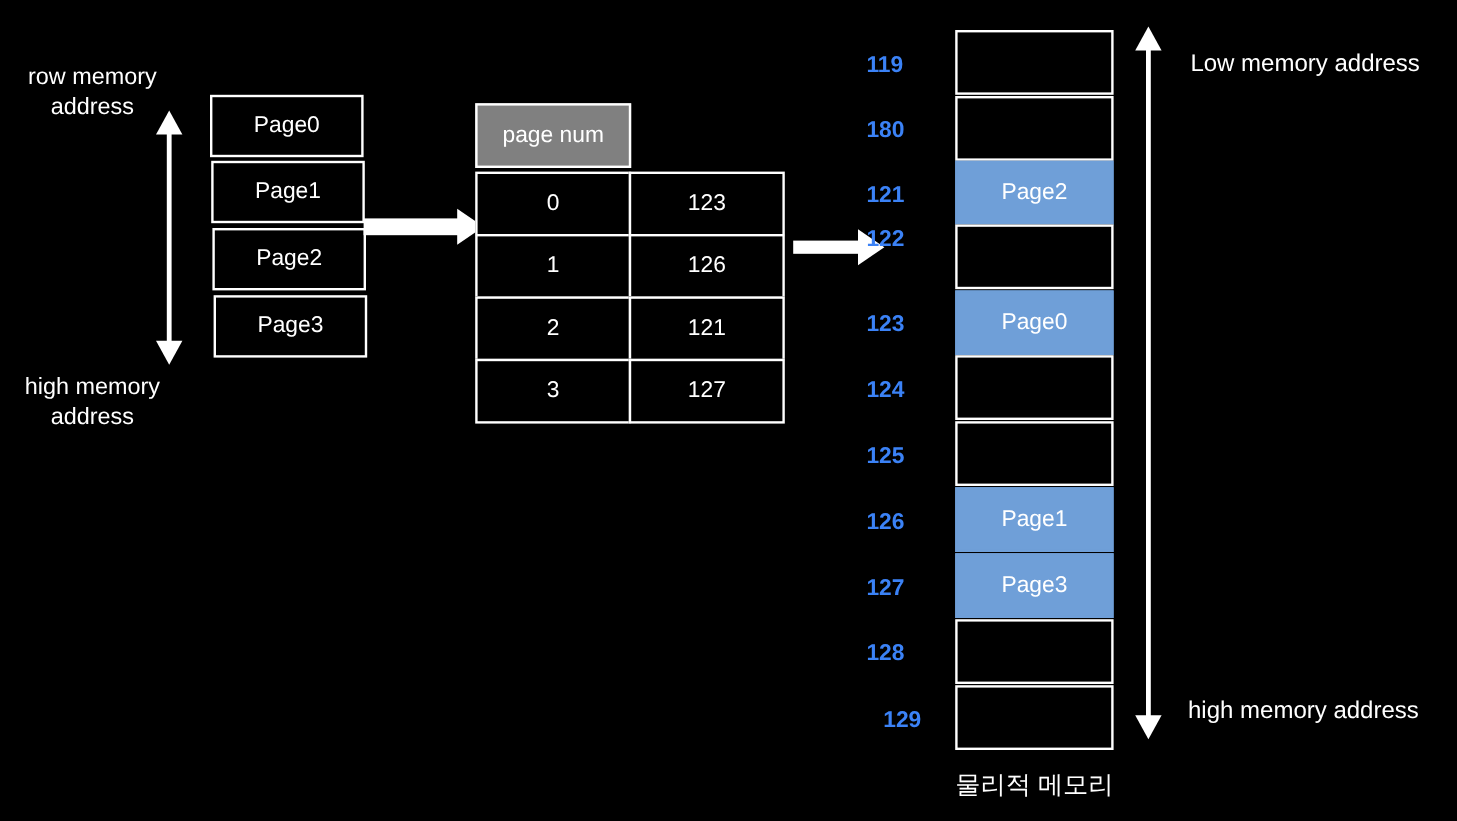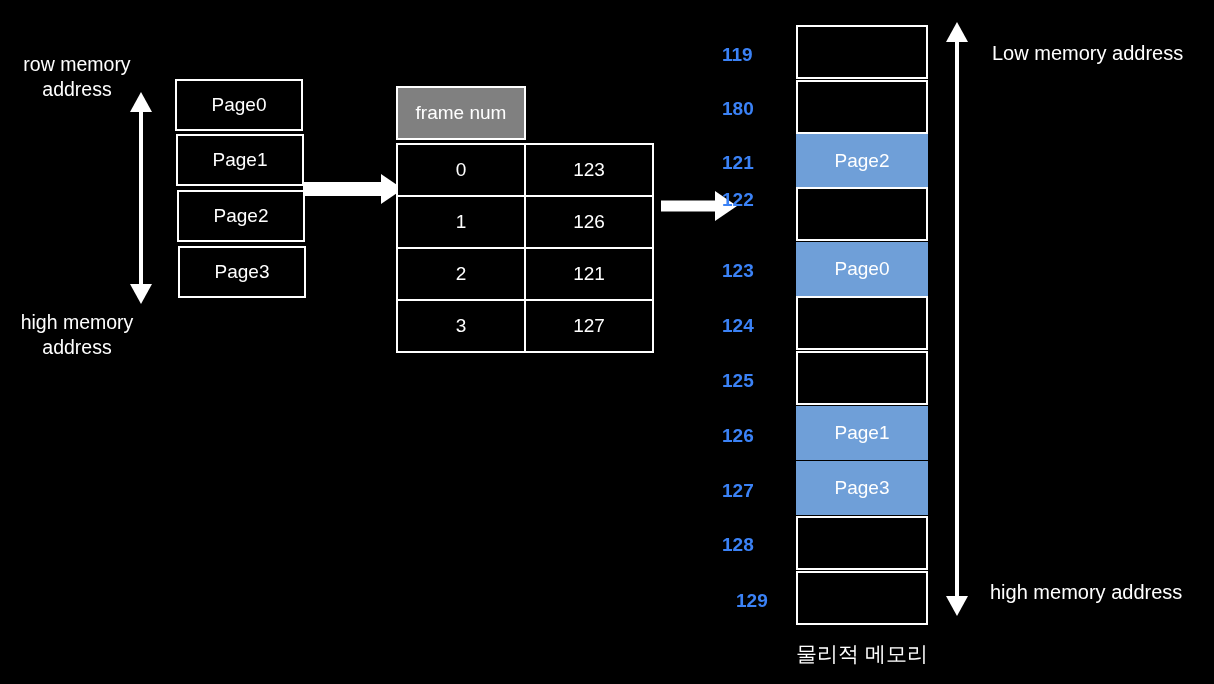--- a/index.html
+++ b/index.html
@@ -206,21 +206,21 @@
   </div>
 
 
   <div class="h-arrow" id="logical-to-table-arrow">
     <div class="shaft"></div>
     <div class="head"></div>
   </div>
 
   <div id="page-table">
     <div class="pt-row header-row">
-      <div class="pt-cell head">frame num</div>
+      <div class="pt-cell head">page num</div>
     </div>
     <div class="pt-gap"></div>
     <div class="pt-row">
       <div class="pt-cell">0</div>
       <div class="pt-cell">123</div>
     </div>
     <div class="pt-row">
       <div class="pt-cell">1</div>
       <div class="pt-cell">126</div>
     </div>

